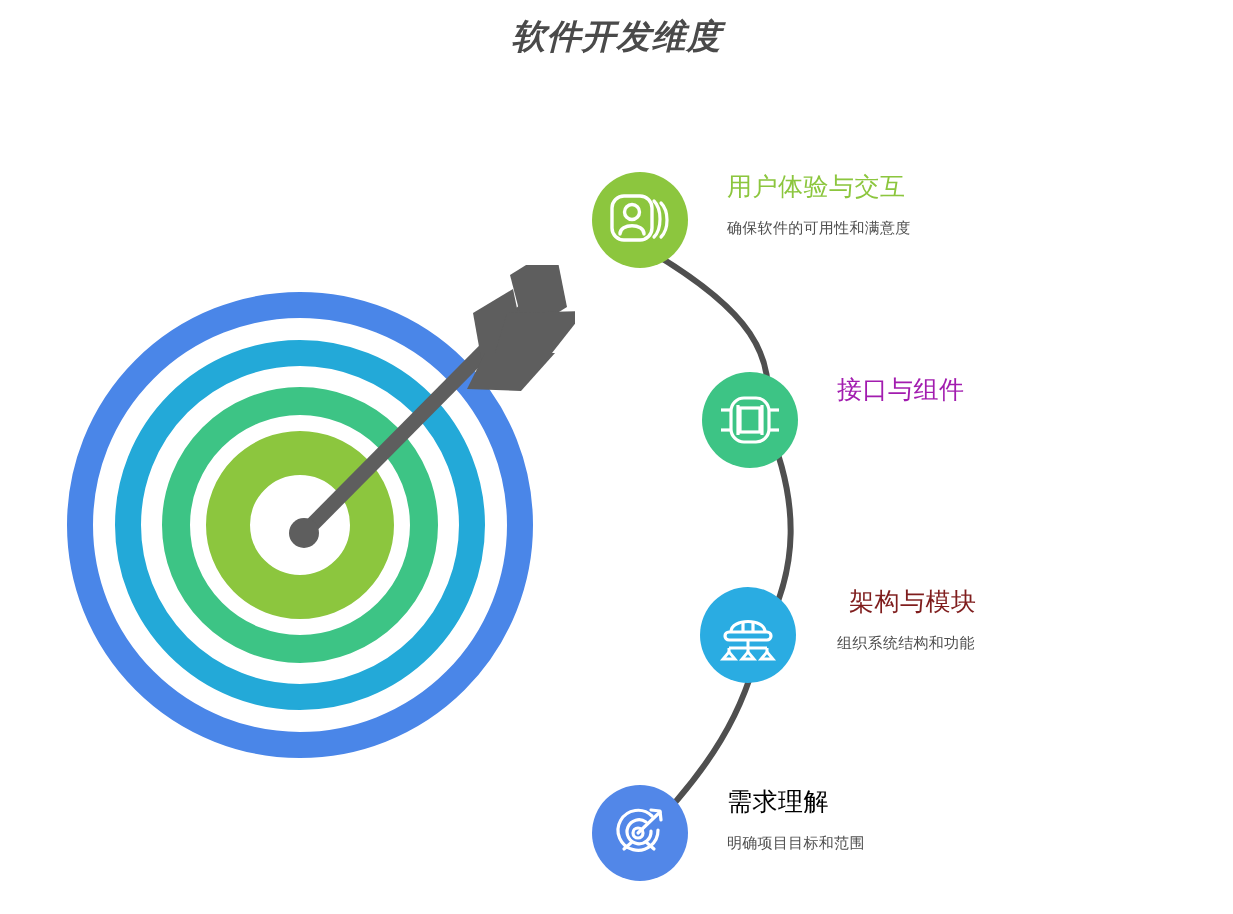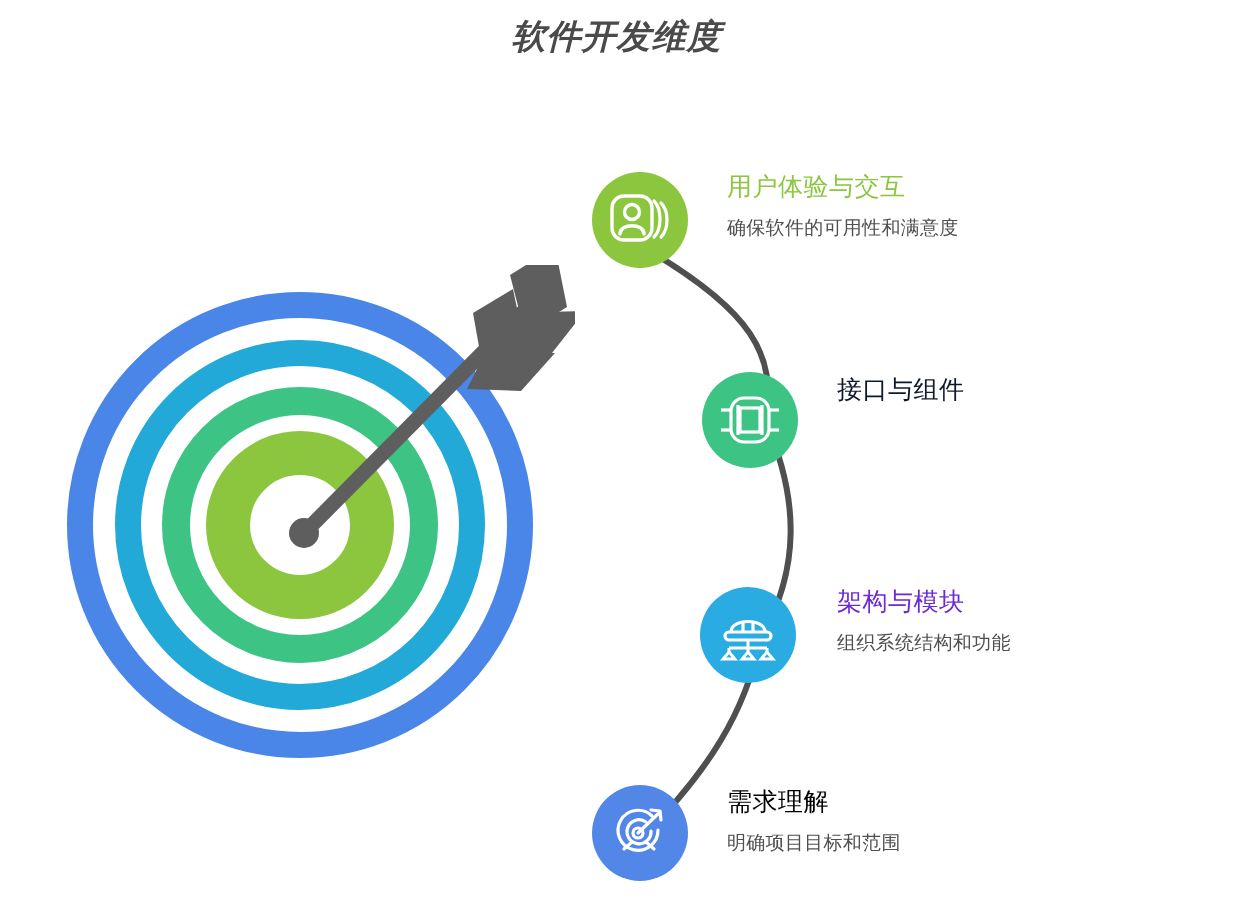--- a/index.html
+++ b/index.html
@@ -70,21 +70,21 @@
     position: absolute;
   }
   .step-heading {
     font-size: 25px;
     font-weight: normal;
     line-height: 32px;
     white-space: nowrap;
     letter-spacing: 0.5px;
   }
   .step-desc {
-    font-size: 19px;
+    font-size: 15px;
     font-weight: normal;
     color: #4f4f4f;
     line-height: 28px;
     white-space: nowrap;
     margin-top: 12px;
     letter-spacing: 0.3px;
   }
 
   
   #step-ux        .step-badge { left: 592px; top: 172px; }
@@ -155,21 +155,21 @@
         <rect x="22" y="18" width="20" height="24" fill="none" stroke="#ffffff" stroke-width="3.2"></rect>
         <line x1="3" y1="20" x2="14" y2="20" stroke="#ffffff" stroke-width="3.2"></line>
         <line x1="3" y1="40" x2="14" y2="40" stroke="#ffffff" stroke-width="3.2"></line>
         <line x1="50" y1="20" x2="61" y2="20" stroke="#ffffff" stroke-width="3.2"></line>
         <line x1="50" y1="40" x2="61" y2="40" stroke="#ffffff" stroke-width="3.2"></line>
         <line x1="20" y1="15" x2="20" y2="45" stroke="#ffffff" stroke-width="3.2"></line>
         <line x1="44" y1="15" x2="44" y2="45" stroke="#ffffff" stroke-width="3.2"></line>
       </svg>
     </div>
     <div class="step-text">
-      <div class="step-heading" style="color:#0f172a;">接口与组件</div>
+      <div class="step-heading" style="color:#a21caf;">接口与组件</div>
     </div>
   </div>
 
   <div class="step" id="step-arch">
     <div class="step-badge" style="background:#2aace2;">
       <svg width="64" height="60" viewBox="0 0 64 60">
         <path d="M 15 27 C 15 13, 49 13, 49 27" fill="none" stroke="#ffffff" stroke-width="3.2"></path>
         <line x1="27" y1="16" x2="27" y2="27" stroke="#ffffff" stroke-width="3.2"></line>
         <line x1="37" y1="16" x2="37" y2="27" stroke="#ffffff" stroke-width="3.2"></line>
         <rect x="9" y="27" width="46" height="8" rx="4" ry="4" fill="none" stroke="#ffffff" stroke-width="3.2"></rect>
@@ -177,21 +177,21 @@
         <line x1="13" y1="43" x2="51" y2="43" stroke="#ffffff" stroke-width="3"></line>
         <line x1="13" y1="43" x2="13" y2="48" stroke="#ffffff" stroke-width="3"></line>
         <line x1="32" y1="43" x2="32" y2="48" stroke="#ffffff" stroke-width="3"></line>
         <line x1="51" y1="43" x2="51" y2="48" stroke="#ffffff" stroke-width="3"></line>
         <polygon points="13,47 19,54 7,54" fill="none" stroke="#ffffff" stroke-width="2.8"></polygon>
         <polygon points="32,47 38,54 26,54" fill="none" stroke="#ffffff" stroke-width="2.8"></polygon>
         <polygon points="51,47 57,54 45,54" fill="none" stroke="#ffffff" stroke-width="2.8"></polygon>
       </svg>
     </div>
     <div class="step-text">
-      <div class="step-heading" style="color:#6d28d9;">架构与模块</div>
+      <div class="step-heading" style="color:#7f1d1d;margin-left:12px;">架构与模块</div>
       <div class="step-desc">组织系统结构和功能</div>
     </div>
   </div>
 
   <div class="step" id="step-req">
     <div class="step-badge" style="background:#5287e8;">
       <svg width="64" height="62" viewBox="0 0 64 62">
         <path d="M 44 14 A 20 20 0 1 0 50 28" fill="none" stroke="#ffffff" stroke-width="3.2" stroke-linecap="round"></path>
         <path d="M 38 20 A 12 12 0 1 0 43 29" fill="none" stroke="#ffffff" stroke-width="3.2" stroke-linecap="round"></path>
         <circle cx="30" cy="31" r="5" fill="none" stroke="#ffffff" stroke-width="3.2"></circle>

